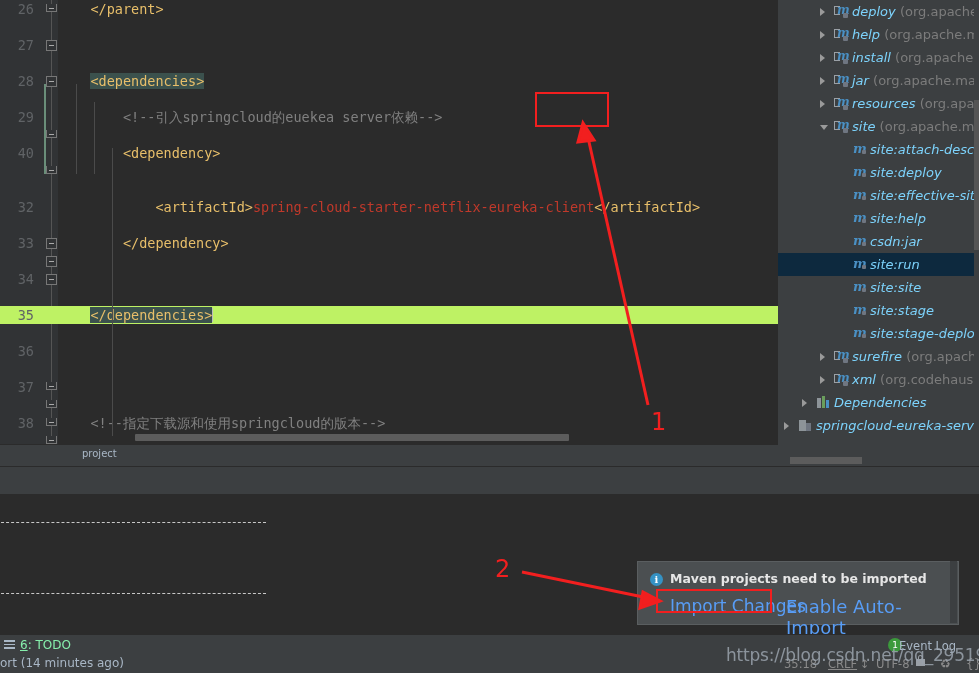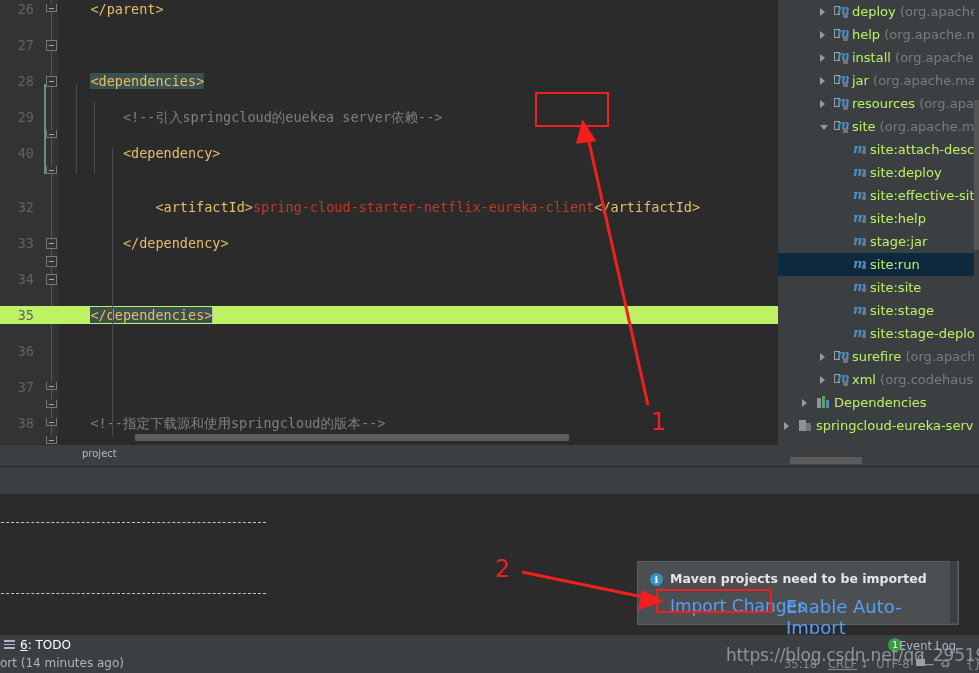--- a/index.html
+++ b/index.html
@@ -50,40 +50,40 @@
   .ic{position:absolute;top:4px;width:15px;height:15px;}
   .ic .mglyph{position:absolute;left:3px;top:0px;font-size:12px;font-style:italic;font-weight:bold;color:#4a90c4;font-family:"DejaVu Serif","Liberation Serif",serif;line-height:13px;}
   .ic .plug{position:absolute;left:0;top:2px;width:6px;height:9px;border:1.5px solid #9aa0a6;border-right:none;box-sizing:border-box;}
   .ic .dot{position:absolute;left:9px;top:9px;width:5px;height:5px;background:#6f7681;border-radius:1px;}
   .ic.deps .b1{position:absolute;left:1px;top:3px;width:4px;height:10px;background:#8d9499;}
   .ic.deps .b2{position:absolute;left:6px;top:1px;width:3px;height:12px;background:#6a9e5c;}
   .ic.deps .b3{position:absolute;left:10px;top:5px;width:3px;height:8px;background:#4a90c4;}
   .ic.mod .m1{position:absolute;left:1px;top:2px;width:7px;height:11px;background:#8d9499;}
   .ic.mod .m2{position:absolute;left:8px;top:5px;width:5px;height:8px;background:#6f7681;}
   .tl{position:absolute;}
-  .tl .nm{color:#bef264;}
+  .tl .nm{color:#7dd3fc;font-style:italic;}
   .tl .gp{color:#7c7c7c;}
   .mv-vscroll{position:absolute;right:0;top:0;width:5px;height:455px;background:#3c3f41;}
   .mv-vthumb{position:absolute;right:0;top:100px;width:5px;height:150px;background:#555;}
   .mv-hscroll{position:absolute;left:778px;top:455px;width:201px;height:11px;background:#3c3f41;}
   .mv-hthumb{position:absolute;left:12px;top:2px;width:72px;height:7px;background:#5c5c5c;}
 
   
   .panel-toolbar{position:absolute;left:0;top:466px;width:979px;height:28px;background:#3c3f41;border-top:1px solid #2b2b2b;}
   .panel-body{position:absolute;left:0;top:494px;width:979px;height:140px;background:#2b2b2b;overflow:hidden;}
   .dashed{position:absolute;left:-4px;height:0;border-top:1px dashed #c8c8c8;width:270px;}
 
   
   .todo-bar{position:absolute;left:0;top:634px;width:979px;height:20px;background:#3c3f41;border-top:1px solid #2b2b2b;}
   .todo-ico{position:absolute;left:4px;top:5px;width:11px;height:10px;}
   .todo-ico i{display:block;height:1.5px;background:#a9b7c6;margin-bottom:2px;}
   .todo-ico i:nth-child(1){width:11px;}
   .todo-ico i:nth-child(2){width:11px;}
   .todo-ico i:nth-child(3){width:11px;}
-  .todo-txt{position:absolute;left:20px;top:3px;font-size:12px;color:#ffffff;}
+  .todo-txt{position:absolute;left:20px;top:3px;font-size:12px;color:#86efac;}
   .todo-txt u{text-decoration:underline;}
 
   .status-bar{position:absolute;left:0;top:654px;width:979px;height:19px;background:#3c3f41;}
   .st-left{position:absolute;left:0;top:2px;font-size:12px;color:#a9b7c6;}
   .st-item{position:absolute;top:3px;font-size:11.5px;color:#8a8a8a;}
   .lock{position:absolute;left:916px;top:5px;width:9px;height:7px;background:#9aa0a6;}
   .lock:before{content:"";position:absolute;left:2px;top:-4px;width:5px;height:5px;border:1.5px solid #9aa0a6;border-bottom:none;border-radius:3px 3px 0 0;box-sizing:border-box;}
   .recycle{position:absolute;left:940px;top:3px;font-size:12px;color:#8a8a8a;}
   .brace{position:absolute;left:966px;top:3px;font-size:12px;color:#8a8a8a;}
 
@@ -244,21 +244,21 @@
             <span class="mglyph" style="left:1px;font-size:13px;">m</span>
             <span class="dot" style="left:10px;top:8px;width:4px;height:4px;"></span>
           </span>
           <span class="tl" style="left: 92px;"><span class="nm">site:help</span></span>
         </div>
         <div class="tree-row">
           <span class="ic" style="left: 74px;">
             <span class="mglyph" style="left:1px;font-size:13px;">m</span>
             <span class="dot" style="left:10px;top:8px;width:4px;height:4px;"></span>
           </span>
-          <span class="tl" style="left: 92px;"><span class="nm">stage:jar</span></span>
+          <span class="tl" style="left: 92px;"><span class="nm">csdn:jar</span></span>
         </div>
         <div class="tree-row sel">
           <span class="ic" style="left: 74px;">
             <span class="mglyph" style="left:1px;font-size:13px;">m</span>
             <span class="dot" style="left:10px;top:8px;width:4px;height:4px;"></span>
           </span>
           <span class="tl" style="left: 92px;"><span class="nm">site:run</span></span>
         </div>
         <div class="tree-row">
           <span class="ic" style="left: 74px;">

